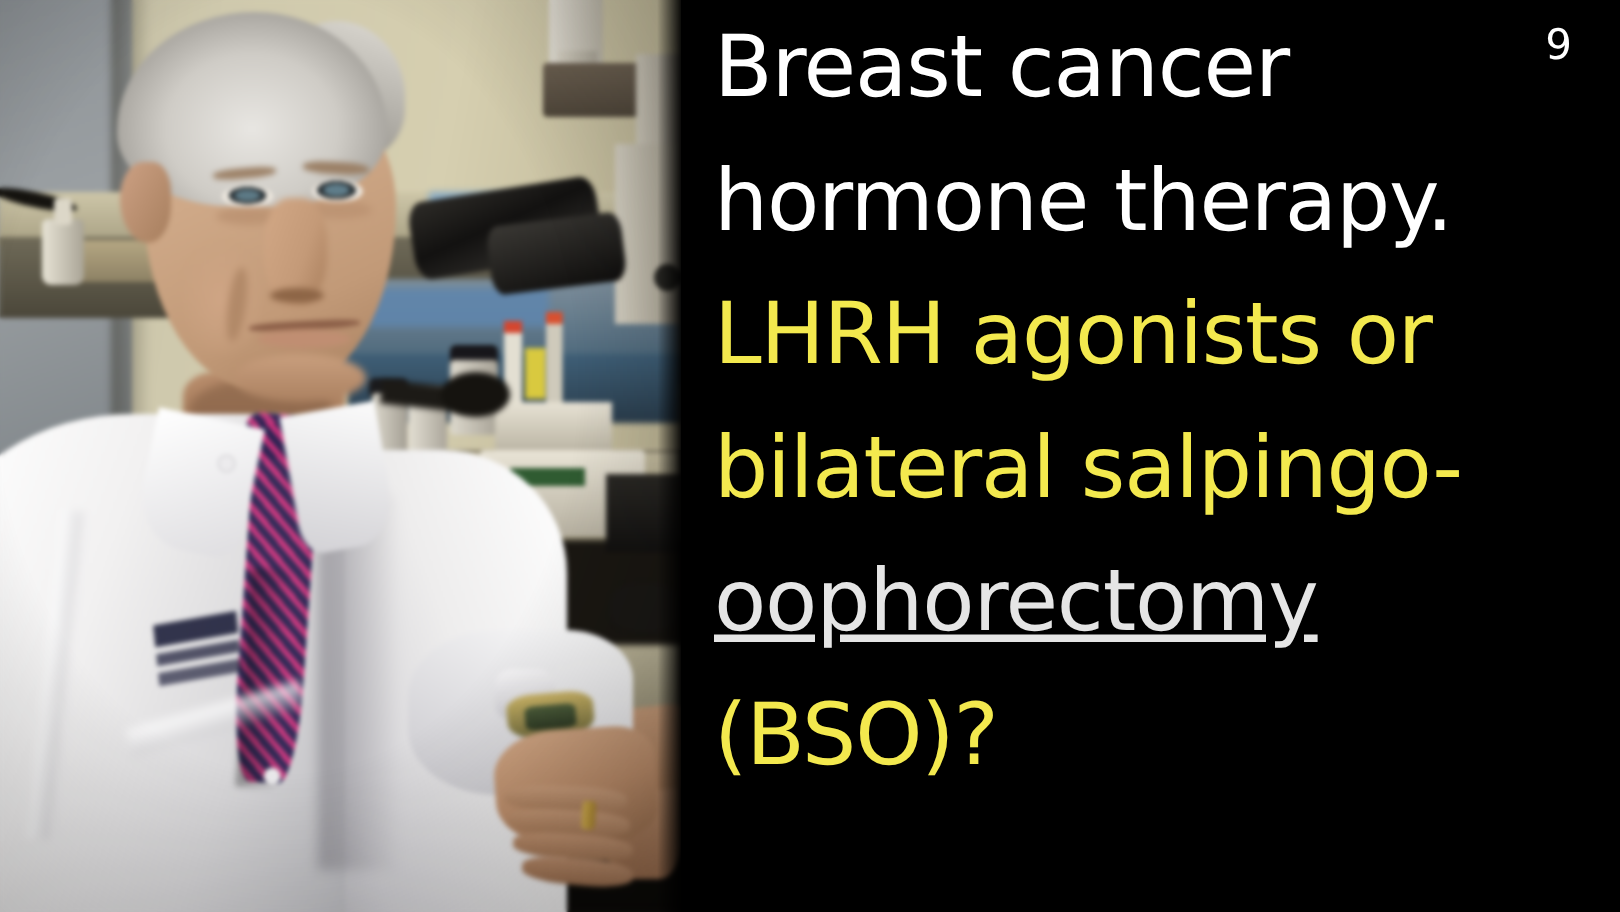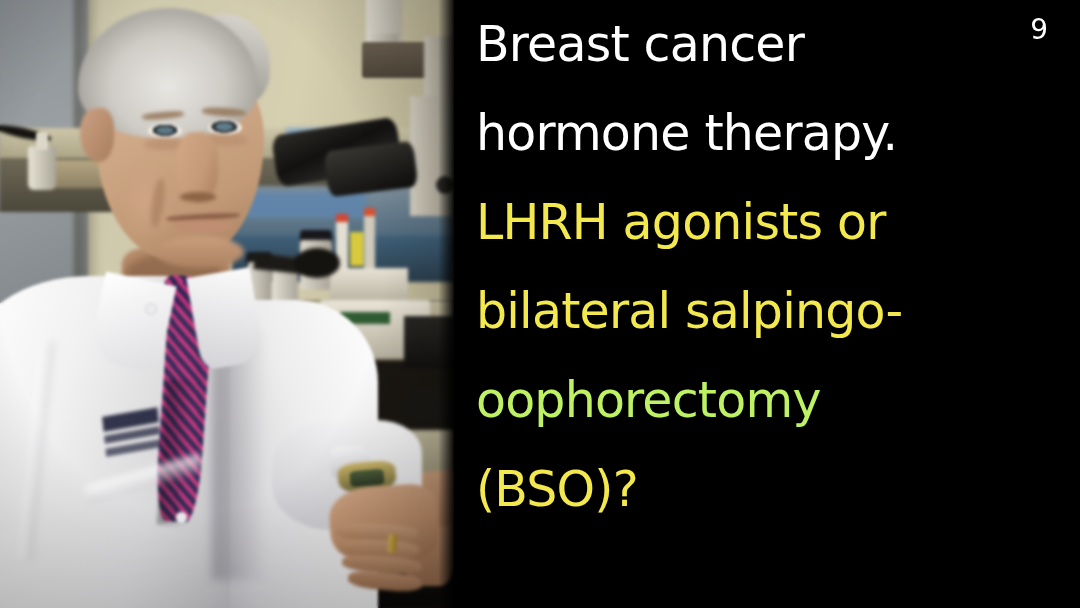--- a/index.html
+++ b/index.html
@@ -557,21 +557,21 @@
     width: 600px;
     height: 608px;
   }
   .tline {
     position: absolute;
     left: 0;
     height: 90px;
     line-height: 90px;
     white-space: nowrap;
     font-weight: 400;
-    font-size: 49px;
+    font-size: 57px;
     letter-spacing: -0.8px;
     font-family: "DejaVu Sans", "Liberation Sans", sans-serif;
   }
   .l1 { top: 0px;   color: #ffffff; }
   .l2 { top: 89px;  color: #ffffff; }
   .l3 { top: 178px; color: #f3e94e; }
   .l4 { top: 267px; color: #f3e94e; }
   .l5 { top: 356px; color: #f3e94e; }
   .l6 { top: 445px; color: #f3e94e; }
 
@@ -693,19 +693,19 @@
     <div class="ph photo-soft"></div>
     <div class="ph photo-vignette"></div>
     <div class="ph photo-edge-r"></div>
   </div>
 
   <div id="textblock">
     <div class="tline l1" style="color: rgb(255, 255, 255);">Breast cancer</div>
     <div class="tline l2" style="color: rgb(255, 255, 255);">hormone therapy.</div>
     <div class="tline l3" style="color: rgb(243, 233, 78);">LHRH agonists or</div>
     <div class="tline l4" style="color: rgb(243, 233, 78);">bilateral salpingo-</div>
-    <div class="tline l5" style="color: #bef264;">oophorectomy</div>
+    <div class="tline l5" style="color: #e5e5e5; text-decoration: underline;">oophorectomy</div>
     <div class="tline l6" style="color: rgb(243, 233, 78); text-align: right;">(BSO)?</div>
   </div>
 
   <div id="slide-number">9</div>
 
 </div>
 
 </body></html>

